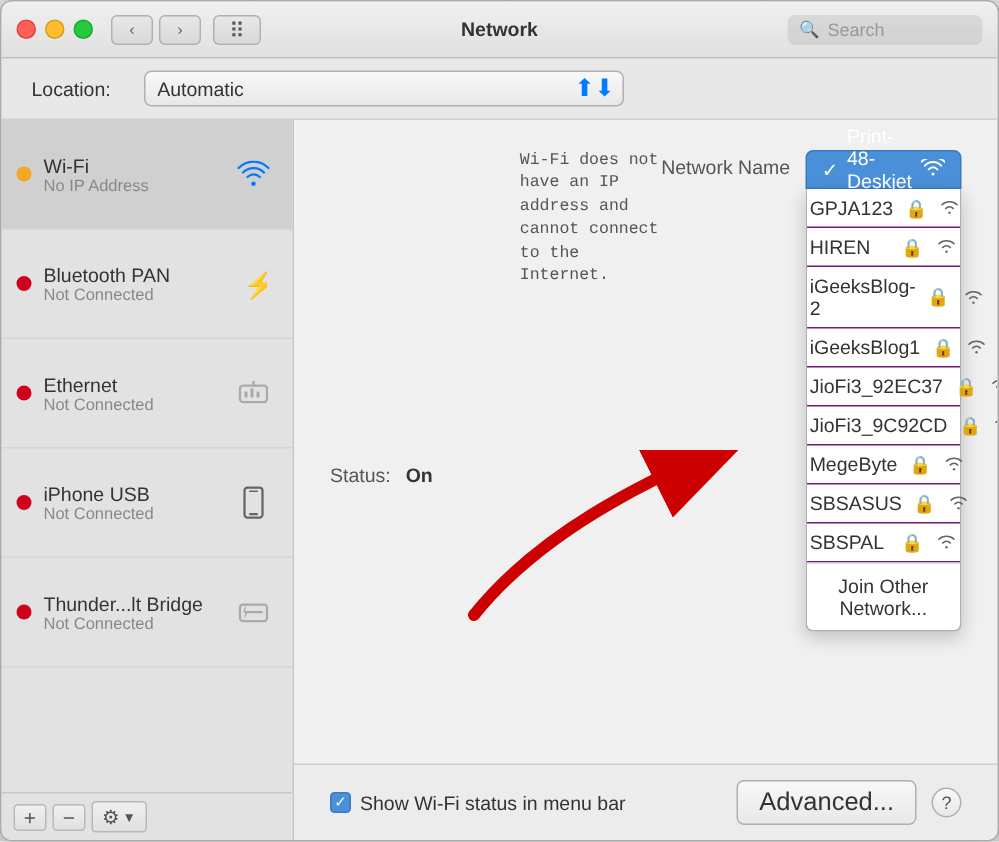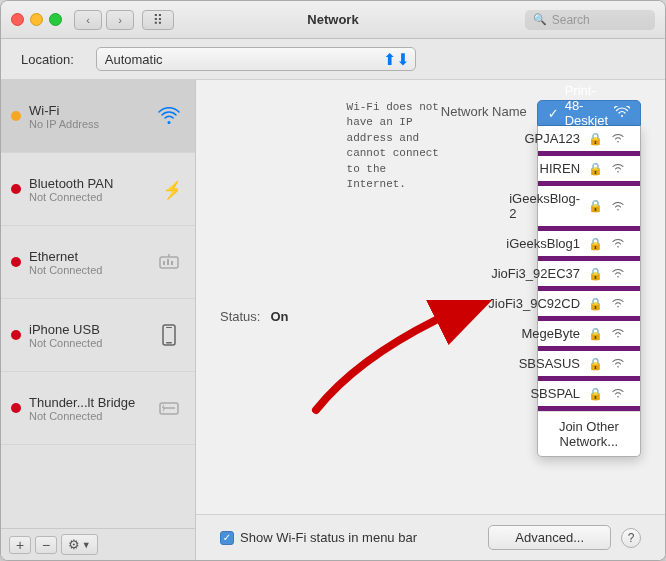--- a/index.html
+++ b/index.html
@@ -324,27 +324,26 @@
       background: white;
       border: 1px solid #b0b0b0;
       border-top: none;
       border-radius: 0 0 5px 5px;
       z-index: 100;
       box-shadow: 0 4px 12px rgba(0,0,0,0.2);
     }
     .dropdown-item {
       display: flex;
       align-items: center;
-      padding: 5px 15px;
-      font-size: 13px;
-      color: #333;
-      cursor: pointer;
-      border-bottom: 5px solid #701a75;
+      padding: 5px 2px;
+      font-size: 13px;
+      color: #333;
+      cursor: pointer;
+      border-bottom: 1px solid #701a75;
       gap: 8px;
-      justify-content: flex-end;
     }
     .dropdown-item:last-child { border-bottom: none; }
     .dropdown-item-name { flex: 1; }
     .lock-icon {
       color: #888;
       font-size: 12px;
     }
     .wifi-signal {
       color: #555;
       font-size: 13px;
@@ -388,25 +387,25 @@
       display: flex;
       align-items: center;
       justify-content: center;
       flex-shrink: 0;
     }
     .checkbox-check {
       color: white;
       font-size: 10px;
     }
     .advanced-btn {
-      padding: 4px 26px;
+      padding: 4px 14px;
       background: linear-gradient(to bottom, #f8f8f8, #e8e8e8);
       border: 1px solid #b0b0b0;
       border-radius: 5px;
-      font-size: 13px;
+      font-size: 17px;
       color: #333;
       cursor: pointer;
     }
     .help-btn {
       width: 20px;
       height: 20px;
       border-radius: 50%;
       border: 1px solid #b0b0b0;
       background: linear-gradient(to bottom, #f8f8f8, #e8e8e8);
       display: flex;

